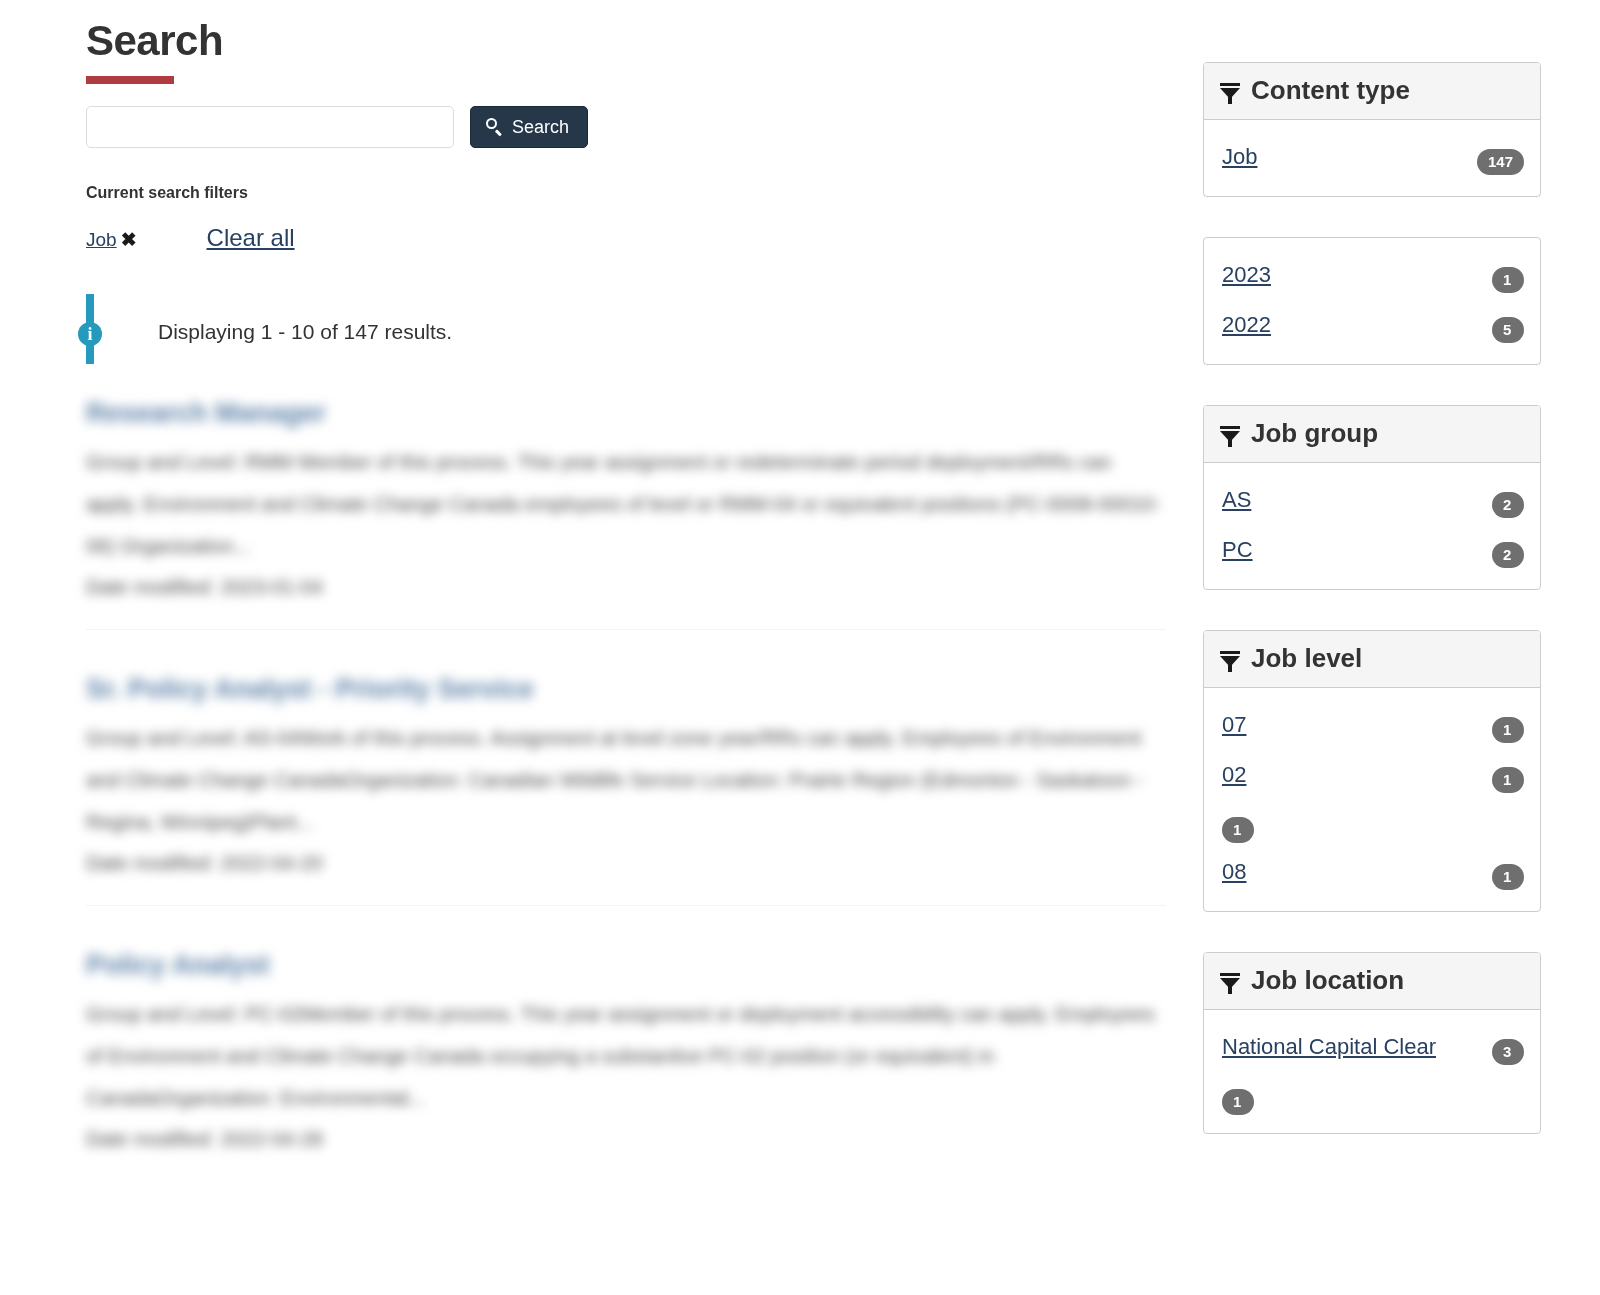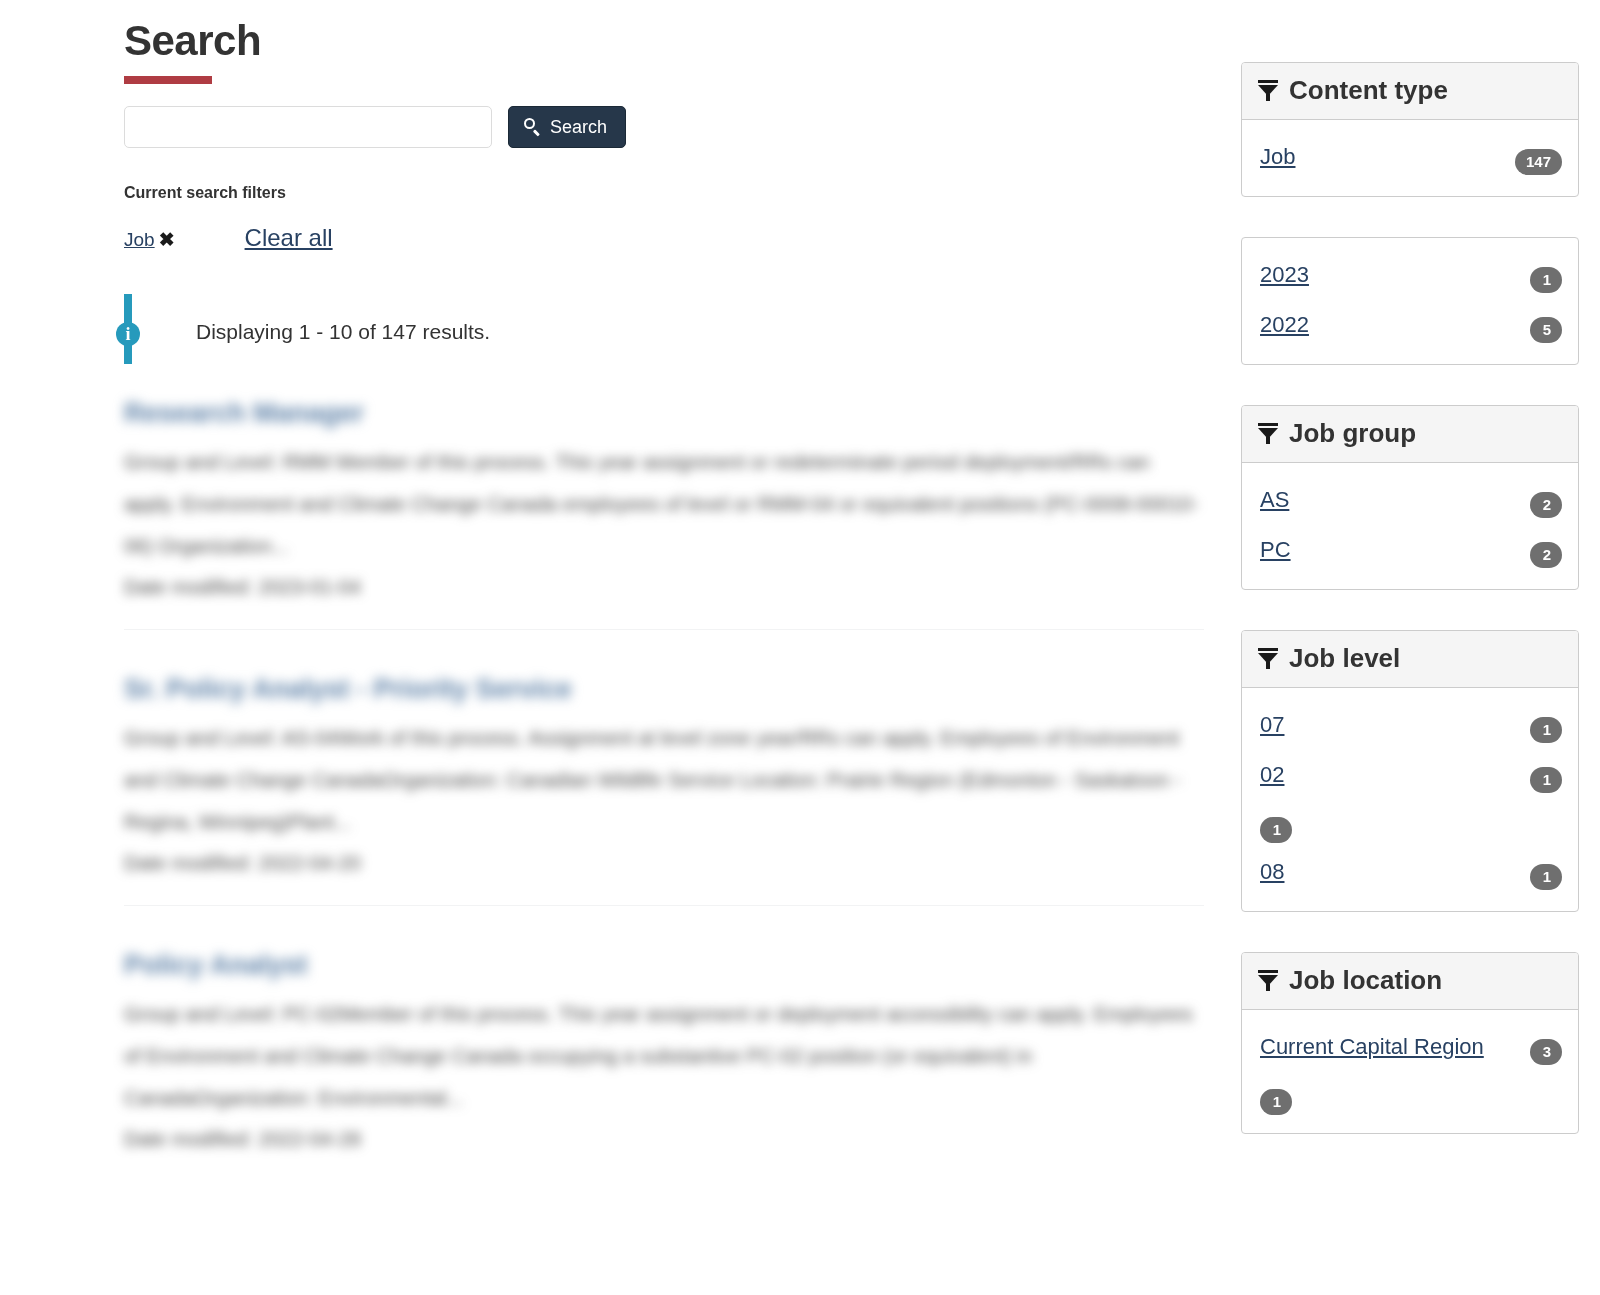--- a/index.html
+++ b/index.html
@@ -13,21 +13,20 @@
     font-family: "Liberation Sans", sans-serif;
     color: #333333;
     overflow: hidden;
     position: relative;
   }
 
   .page {
     position: relative;
     width: 1328px;
     height: 1295px;
-    margin-left: 38px;
   }
 
   
   .main-col {
     position: absolute;
     left: 86px;
     top: 0;
     width: 1080px;
   }
 
@@ -235,21 +234,21 @@
     border-radius: 4px;
     background: #ffffff;
     margin-bottom: 40px;
     overflow: hidden;
   }
   .panel-head {
     background: #f5f5f5;
     border-bottom: 1px solid #cccccc;
     padding: 12px 16px 14px 16px;
     display: flex;
-    align-items: center;
+    align-items: flex-end;
     gap: 11px;
   }
   .panel-title {
     font-size: 26px;
     font-weight: bold;
     color: #333333;
     line-height: 30px;
   }
   .funnel {
     flex: 0 0 auto;
@@ -305,21 +304,21 @@
     flex: 0 0 auto;
     background: #6f6f6f;
     color: #ffffff;
     border-radius: 14px;
     font-size: 15px;
     font-weight: bold;
     line-height: 14px;
     padding: 6px 11px;
     margin-top: 13px;
     min-width: 10px;
-    text-align: right;
+    text-align: left;
   }
 </style>
 </head>
 <body>
 
 <div class="page">
 
   <div class="main-col">
 
     <h1 class="page-title">Search</h1>
@@ -449,21 +448,21 @@
 
     <div class="panel">
       <div class="panel-head">
         <span class="funnel">
             <span class="stem"></span>
           </span>
         <span class="panel-title">Job location</span>
       </div>
       <div class="panel-body">
         <div class="facet-row">
-          <a class="facet-link" href="#">Current Capital Region</a>
+          <a class="facet-link" href="#">National Capital Clear</a>
           <span class="badge">3</span>
         </div>
         <div class="facet-row">
           <span class="badge">1</span>
         </div>
       </div>
     </div>
 
   </div>
 </div>

